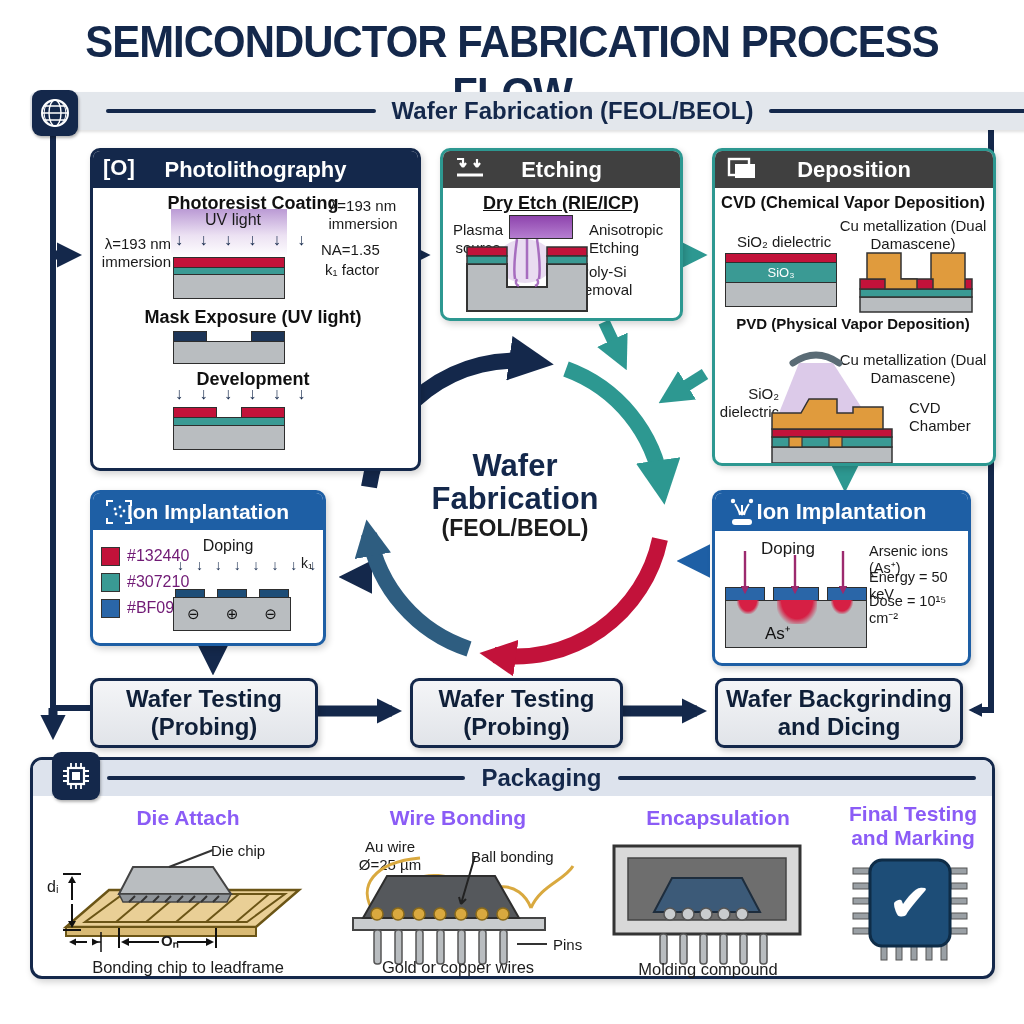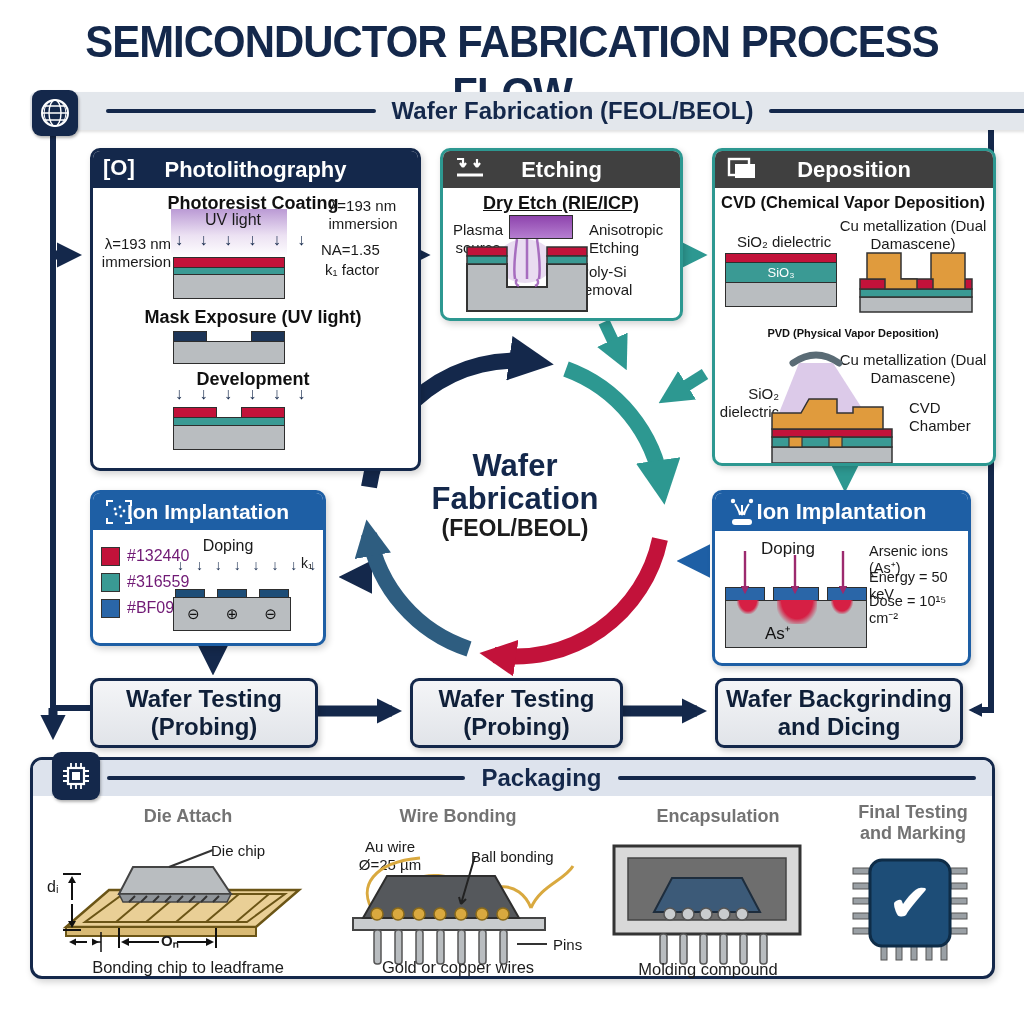--- a/index.html
+++ b/index.html
@@ -28,21 +28,21 @@
   .ctr{text-align:center;}
   .step-title{font-size:18px;font-weight:600;color:#111;text-align:center;}
   .sub-title{font-size:17px;font-weight:600;color:#111;}
   .layer{box-sizing:border-box;border:1.5px solid #2e2e2e;}
   .arrows-glyph{color:#14284b;font-weight:700;letter-spacing:6px;font-size:16px;white-space:nowrap;}
   
   .flow-box{background:linear-gradient(180deg,#f4f5f7,#e1e4e9);border:3px solid #14284b;border-radius:9px;
             display:flex;flex-direction:column;align-items:center;justify-content:center;
             font-size:24px;font-weight:700;color:#0f1f38;line-height:1.15;box-shadow:2px 3px 6px rgba(0,0,0,.2);z-index:4;}
   
-  .pkg-title{font-size:18px;font-weight:700;color:#737373;text-align:center;line-height:1.15;}
+  .pkg-title{font-size:21px;font-weight:700;color:#8b5cf6;text-align:center;line-height:1.15;}
   .pkg-caption{font-size:16.5px;color:#1c1c1c;text-align:center;}
   .center-txt{text-align:center;z-index:5;}
   .center-l1{font-size:31px;font-weight:800;color:#14284b;line-height:1.05;}
   .center-l3{font-size:23px;font-weight:600;color:#1c1c1c;}
   .legend-row{display:flex;align-items:center;gap:7px;height:22px;margin-bottom:4px;}
   .swatch{width:17px;height:17px;border:1.5px solid #333;}
   .leg-txt{font-size:16px;color:#701a75;}
 </style>
 </head>
 <body>
@@ -207,21 +207,21 @@
       <div class="layer ctr" style="height:22px;background:#3a9a94;margin-top:-1.5px;color:#fff;font-size:13px;line-height:20px;">SiO₃</div>
       <div class="layer" style="height:25px;background:#b9bdc0;margin-top:-1.5px;"></div>
     </div>
     <svg class="abs" width="114" height="62" viewBox="0 0 114 62" style="left:144px;top:100px;">
       <rect x="1" y="46" width="112" height="15" fill="#b9bdc0" stroke="#333" stroke-width="1.5"></rect>
       <rect x="1" y="38" width="112" height="8" fill="#3a9a94" stroke="#333" stroke-width="1.5"></rect>
       <rect x="1" y="28" width="112" height="10" fill="#c2123a" stroke="#333" stroke-width="1.5"></rect>
       <path d="M8,2 h34 v26 h16 v10 h-32 v-10 h-18 z" fill="#e09b3d" stroke="#333" stroke-width="1.5"></path>
       <path d="M72,2 h34 v36 h-32 v-10 h-2 z" fill="#e09b3d" stroke="#333" stroke-width="1.5"></path>
     </svg>
-    <div class="abs sub-title ctr" style="left:2px;top:176px;width:272px;font-size:11px;">PVD (Physical Vapor Deposition)</div>
+    <div class="abs sub-title ctr" style="left:2px;top:164px;width:272px;font-size:15px;">PVD (Physical Vapor Deposition)</div>
     <div class="abs lbl ctr" style="left:122px;top:200px;width:152px;">Cu metallization (Dual Damascene)</div>
     <div class="abs lbl" style="left:0px;top:234px;width:64px;text-align:right;">SiO₂ dielectric</div>
     <svg class="abs" width="140" height="112" viewBox="0 0 140 112" style="left:52px;top:200px;">
       <polygon points="32,12 66,12 98,62 12,62" fill="#cdb3e0" opacity="0.7"></polygon>
       <path d="M26,12 Q49,-4 72,12" stroke="#5a6b75" stroke-width="7" fill="none" stroke-linecap="round"></path>
       <rect x="5" y="96" width="120" height="16" fill="#b9bdc0" stroke="#333" stroke-width="1.5"></rect>
       <rect x="5" y="86" width="120" height="10" fill="#3a9a94" stroke="#333" stroke-width="1.5"></rect>
       <rect x="5" y="78" width="120" height="8" fill="#c2123a" stroke="#333" stroke-width="1.5"></rect>
       <path d="M5,78 V62 H34 L42,48 H70 V62 H86 V56 H116 V78 Z" fill="#e09b3d" stroke="#333" stroke-width="1.5"></path>
       <rect x="22" y="86" width="13" height="10" fill="#e09b3d" stroke="#333" stroke-width="1.2"></rect>
@@ -253,21 +253,21 @@
       <span>Ion Implantation</span>
     </div>
     <div class="abs lbl ctr" style="left:80px;top:44px;width:110px;font-size:16px;">Doping</div>
     <div class="abs" style="left:8px;top:52px;">
       <div class="legend-row">
         <span class="swatch" style="background:#c2123a;"></span>
         <span class="leg-txt">#132440</span>
       </div>
       <div class="legend-row">
         <span class="swatch" style="background:#3a9a94;"></span>
-        <span class="leg-txt">#316559</span>
+        <span class="leg-txt">#307210</span>
       </div>
       <div class="legend-row">
         <span class="swatch" style="background:#2a66a8;"></span>
         <span class="leg-txt">#BF092F</span>
       </div>
     </div>
     <div class="abs arrows-glyph" style="left:84px;top:64px;font-size:14px;letter-spacing:4px;">↓ ↓ ↓ ↓ ↓ ↓ ↓ ↓</div>
     <div class="abs" style="left:80px;top:96px;width:118px;height:42px;">
       <div class="abs layer" style="left:2px;top:0;width:30px;height:9px;background:#1d4d77;"></div>
       <div class="abs layer" style="left:44px;top:0;width:30px;height:9px;background:#1d4d77;"></div>

